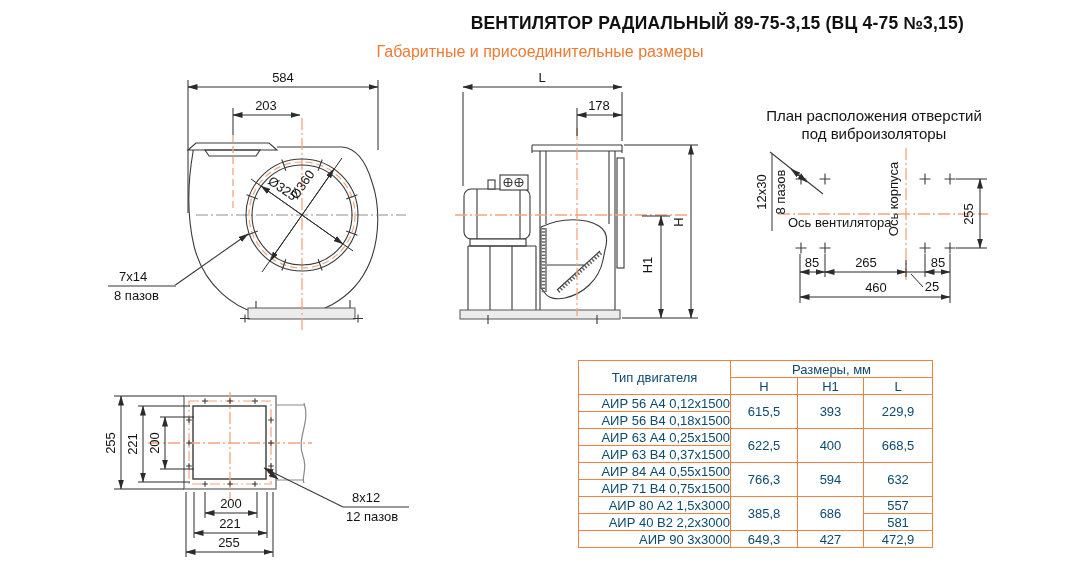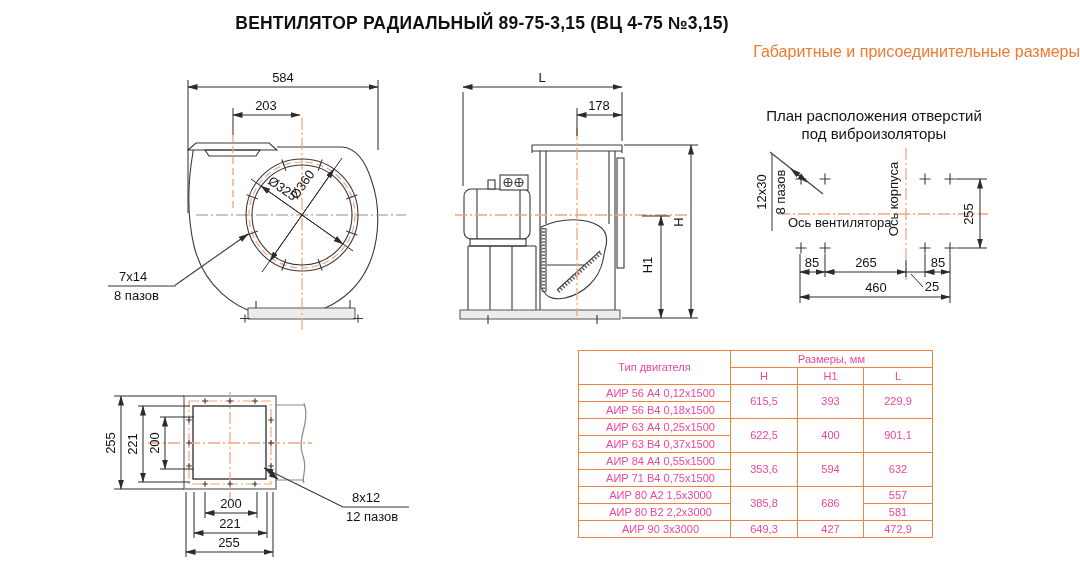--- a/index.html
+++ b/index.html
@@ -1,36 +1,36 @@
 <!DOCTYPE html>
 <html><head>
 <meta charset="utf-8">
 <style>
   html,body{margin:0;padding:0;background:#fff;}
   #canvas{position:relative;width:1080px;height:565px;background:#fff;overflow:hidden;
           font-family:"Liberation Sans",sans-serif;color:#111;}
-  #title{position:absolute;top:13px;left:0;width:964px;text-align:center;
+  #title{position:absolute;top:13px;left:0;width:964px;text-align:right;
          font-size:17.5px;font-weight:bold;letter-spacing:.2px;color:#111;}
-  #subtitle{position:absolute;top:43px;left:0;width:1080px;text-align:right;
+  #subtitle{position:absolute;top:43px;left:0;width:1080px;text-align:center;
             font-size:16px;color:#ee7a33;}
   svg text{font-family:"Liberation Sans",sans-serif;font-size:13px;fill:#141414;}
   svg .t15{font-size:15px;}
   .ln{stroke:#3a3a3a;stroke-width:1.1;fill:none;}
   .lnf{stroke:#3a3a3a;stroke-width:1.1;fill:#fff;}
   .lg{stroke:#8a8a8a;stroke-width:1.2;fill:none;}
   .dim{stroke:#2b2b2b;stroke-width:1;fill:none;}
   .cl{stroke:#f3a57c;stroke-width:1.3;fill:none;stroke-dasharray:12 3 2 3;}
   .cld{stroke:#f3a57c;stroke-width:1.3;fill:none;stroke-dasharray:7 4;}
   .clg{stroke:#8f8f8f;stroke-width:1.2;fill:none;stroke-dasharray:12 3 2 3;}
   .bar{stroke:#999;stroke-width:2;fill:none;}
   .hatch{stroke:#666;stroke-width:3.4;fill:none;stroke-dasharray:1.5 1.8;}
-  #motor-table{position:absolute;left:578px;top:350px;width:354px;border-collapse:collapse;
-      table-layout:fixed;font-size:11px;color:#ec4899;}
+  #motor-table{position:absolute;left:578px;top:360px;width:354px;border-collapse:collapse;
+      table-layout:fixed;font-size:13px;color:#0c4a6e;}
   #motor-table td{border:1.6px solid #f0823f;text-align:center;padding:0;height:16px;line-height:15px;}
-  #motor-table td.t{text-align:center;padding-left:12px;}
+  #motor-table td.t{text-align:right;padding-left:12px;}
   #motor-table thead td{height:16px;}
 </style>
 </head>
 <body>
 
 <div id="canvas">
   <div id="title">ВЕНТИЛЯТОР РАДИАЛЬНЫЙ 89-75-3,15 (ВЦ 4-75 №3,15)</div>
   <div id="subtitle">Габаритные и присоединительные размеры</div>
 
   <svg width="1080" height="565" viewBox="0 0 1080 565">
@@ -216,42 +216,42 @@
         <td rowspan="2">393</td>
         <td rowspan="2">229,9</td>
       </tr>
       <tr>
         <td class="t">АИР 56 В4 0,18x1500</td>
       </tr>
       <tr>
         <td class="t">АИР 63 А4 0,25x1500</td>
         <td rowspan="2">622,5</td>
         <td rowspan="2">400</td>
-        <td rowspan="2">901,1</td>
+        <td rowspan="2">668,5</td>
       </tr>
       <tr>
         <td class="t">АИР 63 В4 0,37x1500</td>
       </tr>
       <tr>
         <td class="t">АИР 84 А4 0,55x1500</td>
-        <td rowspan="2">353,6</td>
+        <td rowspan="2">766,3</td>
         <td rowspan="2">594</td>
         <td rowspan="2">632</td>
       </tr>
       <tr>
         <td class="t">АИР 71 В4 0,75x1500</td>
       </tr>
       <tr>
         <td class="t">АИР 80 А2 1,5x3000</td>
         <td rowspan="2">385,8</td>
         <td rowspan="2">686</td>
         <td>557</td>
       </tr>
       <tr>
-        <td class="t">АИР 80 В2 2,2x3000</td>
+        <td class="t">АИР 40 В2 2,2x3000</td>
         <td>581</td>
       </tr>
       <tr>
         <td class="t">АИР 90 3x3000</td>
         <td>649,3</td>
         <td>427</td>
         <td>472,9</td>
       </tr>
     </tbody>
   </table>

